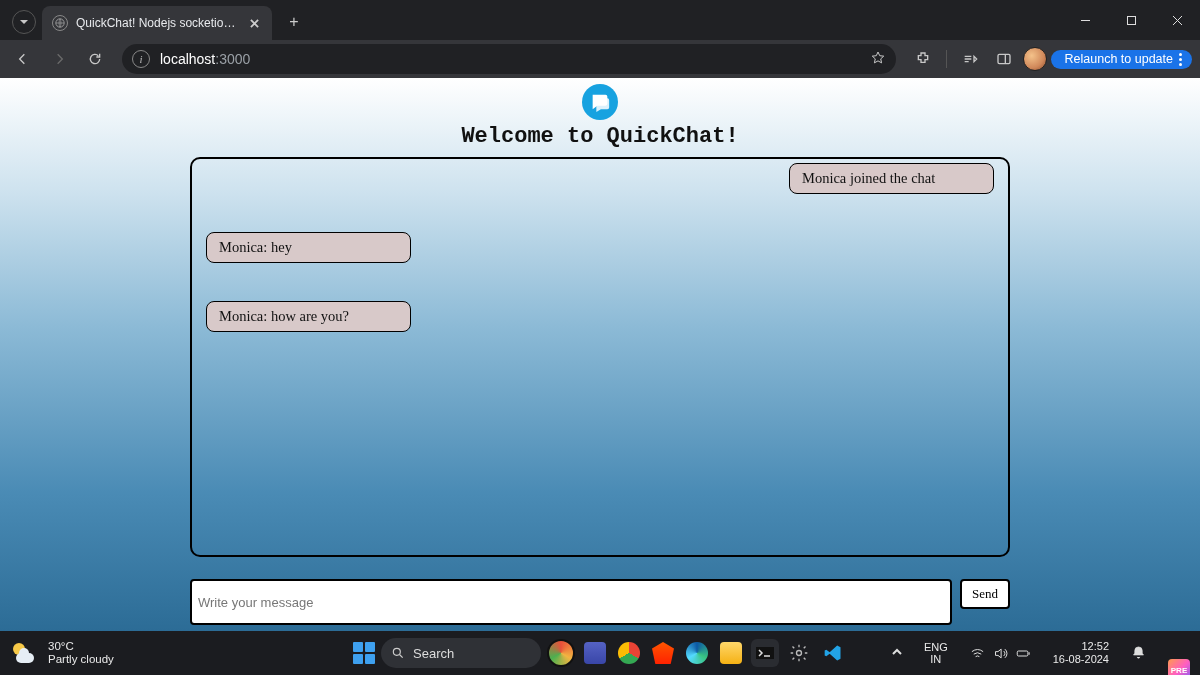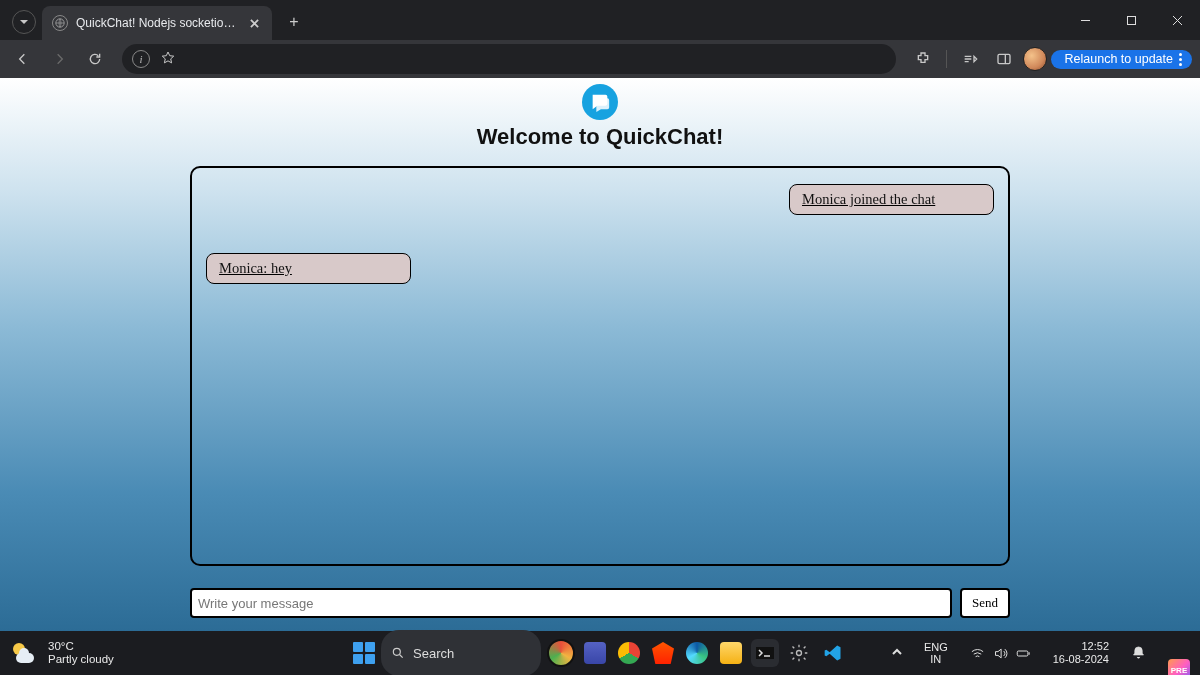--- a/index.html
+++ b/index.html
@@ -37,43 +37,43 @@
   .divider { width:1px; height:18px; background:#555; margin:0 4px; }
   .avatar { width:24px; height:24px; border-radius:50%; background: radial-gradient(circle at 35% 35%, #f4c28a 0%, #d0885a 60%, #8a4a2a 100%); border:1px solid #222; }
   .relaunch { background:#1a73e8; color:#fff; height:19px; border-radius:14px; padding:0 10px 0 14px; display:flex; align-items:center; gap:6px; font-size:12.5px; cursor:pointer; }
   .relaunch .dots { display:flex; flex-direction:column; gap:2px; }
   .relaunch .dots span { width:3px; height:3px; background:#fff; border-radius:50%; }
 
   
   .viewport { flex:1; background: linear-gradient(to bottom, #ffffff 0%, #cfe3ef 20%, #8cbad6 45%, #4a8bb5 75%, #2c6c96 100%); display:flex; flex-direction:column; align-items:center; padding-top:6px; }
   .app-logo { width:36px; height:36px; border-radius:50%; background:#17a2e0; display:flex; align-items:center; justify-content:center; margin-bottom:4px; }
   .app-logo svg { width:22px; height:22px; fill:#fff; }
-  .welcome { font-size:22px; font-weight:700; color:#111; margin-bottom:16px; }
-  .chat-box { width: 820px; height: 400px; border:2px solid #000; border-radius:10px; padding: 16px 14px; position:relative;text-decoration:underline; }
+  .welcome { font-size:22px; font-weight:700; color:#111; margin-bottom:8px;font-family:Liberation Mono, monospace; }
+  .chat-box { width: 820px; height: 400px; border:2px solid #000; border-radius:10px; padding: 4px 14px; position:relative; }
   .msg-row { display:flex; margin-bottom: 38px; }
   .msg-row.right { justify-content:flex-end; }
   .msg-row.left  { justify-content:flex-start; }
   .bubble { background:#d8c9c9; border:1.5px solid #000; border-radius:8px; padding:6px 12px; font-family: Georgia, "Times New Roman", serif; font-size:14.5px; color:#111; min-width:205px; }
   .compose { width:820px; display:flex; gap:8px; margin-top:22px; }
-  .compose input { flex:1; height:30px; border:2px solid #000; border-radius:4px; background:#fff; padding:0 6px; font-size:13px; font-family: inherit; }
+  .compose input { flex:1; height:46px; border:2px solid #000; border-radius:4px; background:#fff; padding:0 6px; font-size:13px; font-family: inherit; }
   .compose input::placeholder { color:#777; }
   .compose button { height:30px; border:2px solid #000; border-radius:4px; background:#fff; padding:0 10px; font-size:13px; cursor:pointer; font-family: Georgia, serif; }
 
   
   .taskbar { height:44px; background:#1b1c20; display:flex; align-items:center; color:#eaeaea; font-size:11.5px; padding:0 10px; position:relative; }
   .weather { display:flex; align-items:center; gap:12px; }
   .weather-icon { width:26px; height:26px; position:relative; }
   .sun { position:absolute; top:3px; left:3px; width:12px; height:12px; background:#f7c948; border-radius:50%; }
   .cloud { position:absolute; bottom:3px; left:6px; width:18px; height:10px; background:#e6eef5; border-radius:10px; }
   .cloud:before { content:""; position:absolute; top:-5px; left:3px; width:10px; height:10px; background:#e6eef5; border-radius:50%; }
   .weather-text { display:flex; flex-direction:column; line-height:1.15; }
   .center-tray { position:absolute; left:50%; transform:translateX(-50%); display:flex; align-items:center; gap:6px; }
   .win-logo { width:22px; height:22px; display:grid; grid-template-columns:1fr 1fr; grid-template-rows:1fr 1fr; gap:2px; cursor:pointer; }
   .win-logo span { background:#3ea0ef; border-radius:1px; }
-  .searchbar { height:46px; background:#2f3136; border-radius:18px; display:flex; align-items:center; padding:0 14px 0 10px; gap:8px; color:#ddd; font-size:13px; cursor:text; min-width:160px; }
+  .searchbar { height:30px; background:#2f3136; border-radius:18px; display:flex; align-items:center; padding:0 14px 0 10px; gap:8px; color:#ddd; font-size:13px; cursor:text; min-width:160px; }
   .searchbar svg { width:14px; height:14px; stroke:#ccc; fill:none; stroke-width:2; }
   .search-accent { width:28px; height:28px; border-radius:50%; background: conic-gradient(#e94f3a, #f2b541, #4cb050, #e94f3a); display:inline-block; border:2px solid #111; }
   .task-icon { width:28px; height:28px; border-radius:6px; display:flex; align-items:center; justify-content:center; cursor:pointer; }
   .task-icon.box { background:#2a2c31; }
   .ico { width:22px; height:22px; border-radius:4px; }
   .right-tray { margin-left:auto; display:flex; align-items:center; gap:22px; }
   .chev-up svg { width:10px; height:10px; stroke:#ddd; fill:none; stroke-width:2; }
   .lang { text-align:center; line-height:1.1; font-size:11px; }
   .sys-icons { display:flex; gap:8px; align-items:center; }
   .sys-icons svg { width:15px; height:15px; stroke:#ddd; fill:none; stroke-width:1.6; }
@@ -135,20 +135,23 @@
         <path d="M10 5 L17 12 L10 19"></path>
       </svg>
     </div>
   <div class="tb-icon">
       <svg viewBox="0 0 24 24">
         <path d="M19 12a7 7 0 1 1-2.05-4.95M19 4v5h-5"></path>
       </svg>
     </div>
   <div class="omnibox">
     <span class="site-info">i</span>
+    <span class="url">
+      <span class="host">localhost</span><span class="path">:3000</span>
+    </span>
     <span class="star"><svg viewBox="0 0 24 24">
           <path d="M12 3l2.6 5.6 6 .6-4.5 4.1 1.3 6-5.4-3-5.4 3 1.3-6L3.4 9.2l6-.6z"></path>
         </svg></span>
   </div>
   <div class="toolbar-right">
     <div class="tb-icon">
         <svg viewBox="0 0 24 24">
           <path d="M9 3h6v4h4v6h-4v4h-6v-4H5V7h4z"></path>
         </svg>
       </div>
@@ -185,20 +188,23 @@
   </div>
   <div class="welcome">Welcome to QuickChat!</div>
 
   <div class="chat-box">
     <div class="msg-row right">
       <div class="bubble">Monica joined the chat</div>
     </div>
     <div class="msg-row left">
       <div class="bubble">Monica: hey</div>
     </div>
+    <div class="msg-row left">
+      <div class="bubble">Monica:  how are you?</div>
+    </div>
   </div>
 
   <div class="compose">
     <input type="text" placeholder="Write your message" style="">
     <button>Send</button>
   </div>
 </div>
 
 <div class="taskbar">
   <div class="weather">

